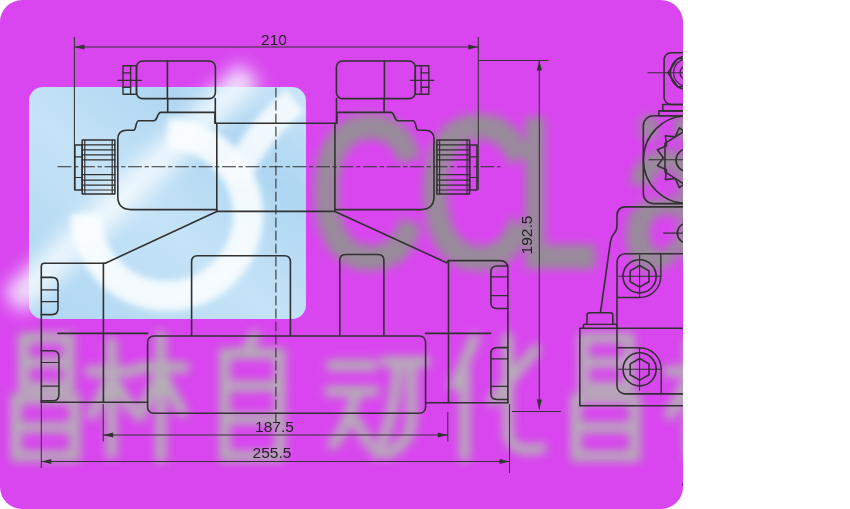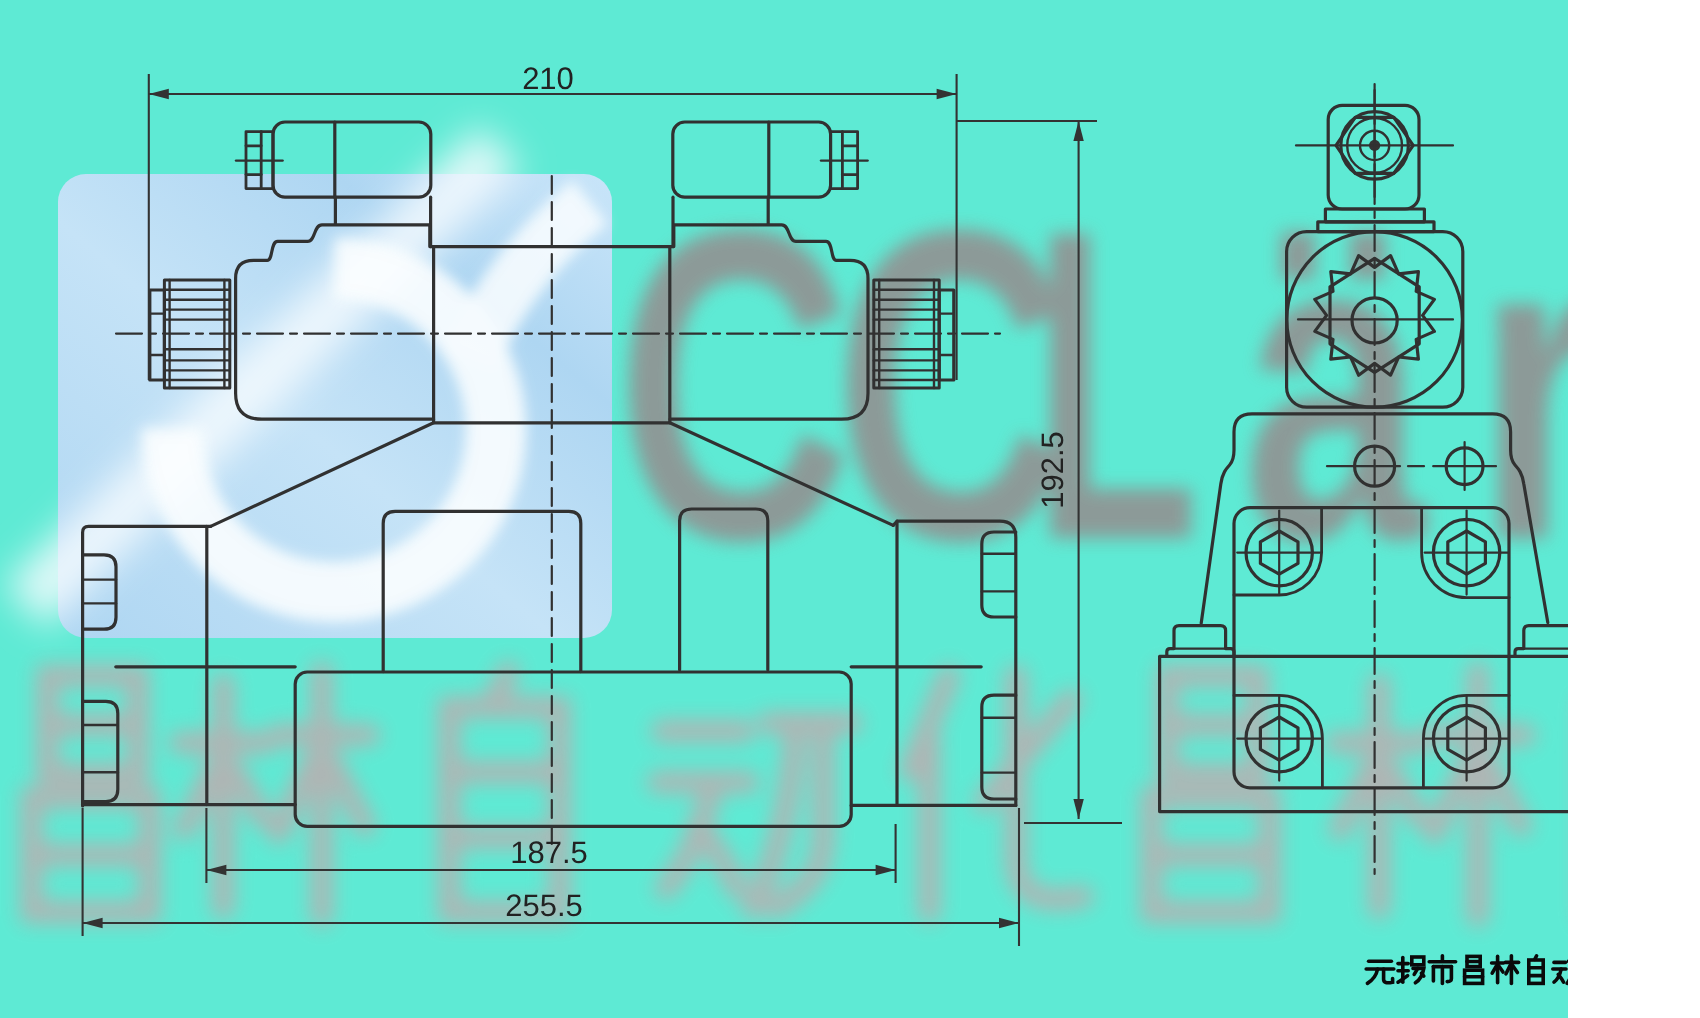--- a/index.html
+++ b/index.html
@@ -1,16 +1,16 @@
 <!DOCTYPE html>
 <html><head><meta charset="utf-8">
 <style>
 html,body{margin:0;padding:0;background:#fff;}
-#page{position:relative;width:784px;height:509px;overflow:hidden;background:#5eead4;
-font-family:"Liberation Sans",sans-serif;}
+#page{position:relative;width:683px;height:509px;overflow:hidden;background:#d946ef;
+font-family:"Liberation Sans",sans-serif;border-radius:22px;}
 svg{display:block;}
 </style></head>
 <body>
 <div id="page">
 <svg width="850" height="509" viewBox="0 0 850 509">
 <defs>
 <filter id="bl5" x="-30%" y="-30%" width="160%" height="160%">
           <feGaussianBlur stdDeviation="4.6"></feGaussianBlur>
         </filter>
 <filter id="bl4" x="-30%" y="-30%" width="160%" height="160%">

